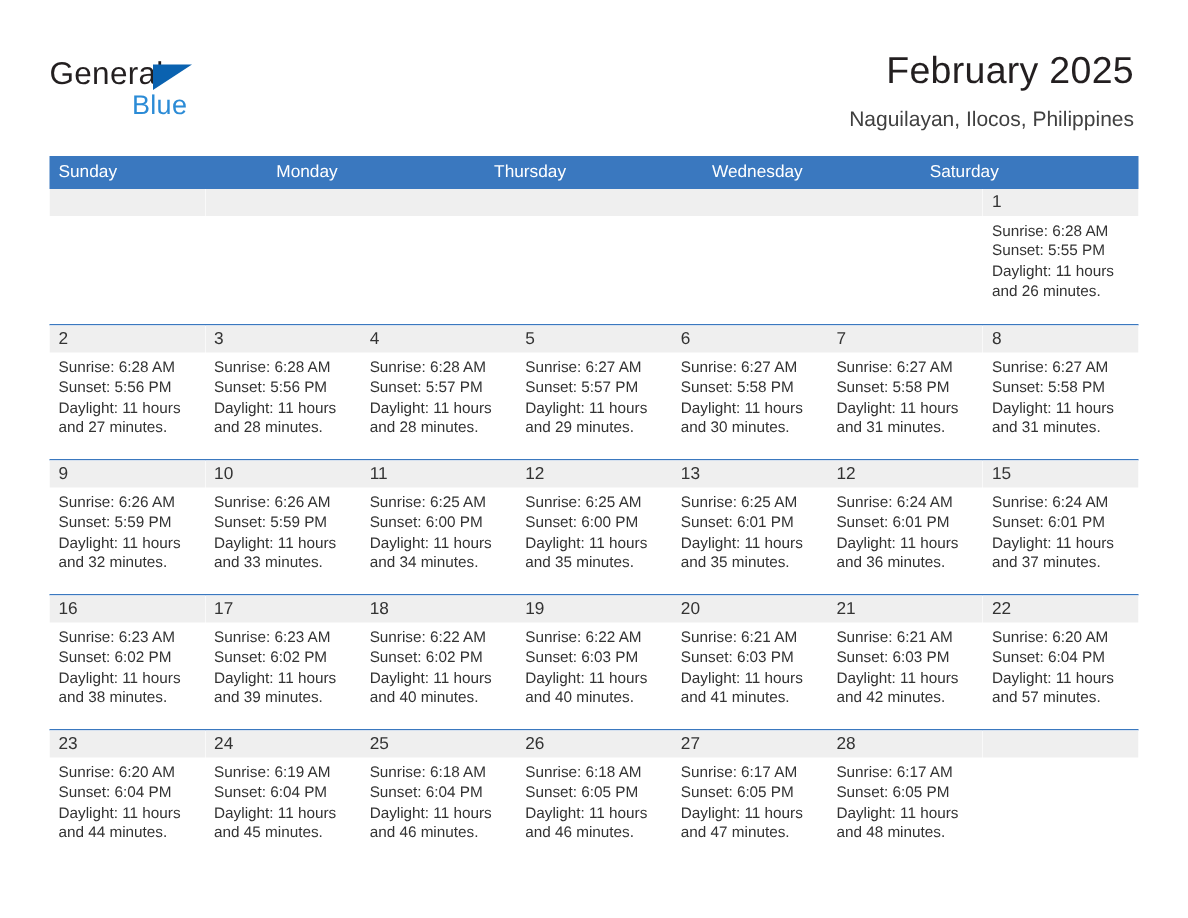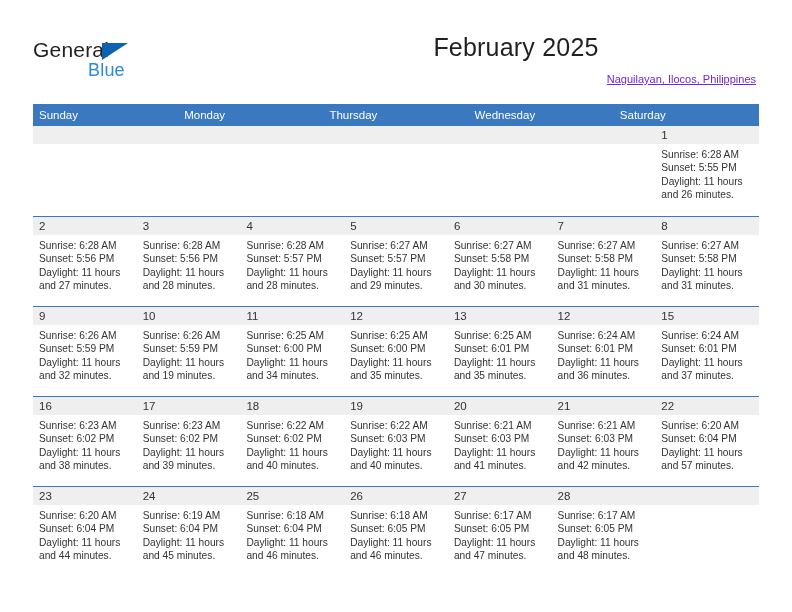--- a/index.html
+++ b/index.html
@@ -69,28 +69,26 @@
     top: 32px;
     text-align: right;
     width: 480px;
   }
   .cal-title {
     font-size: 25px;
     color: #231f20;
     font-weight: normal;
     line-height: 30px;
     letter-spacing: 0.2px;
-    text-align: center;
   }
   .cal-subtitle {
     margin-top: 9px;
-    font-size: 11px;
-    color: #6d28d9;
+    font-size: 14px;
+    color: #404040;
     line-height: 16px;
-    text-decoration: underline;
   }
 
   
   .calendar {
     position: absolute;
     left: 33px;
     top: 104px;
     width: 726px;
   }
   .weekday-row {
@@ -280,21 +278,21 @@
               <div>Daylight: 11 hours</div>
               <div>and 32 minutes.</div>
             </div>
           </div>
           <div class="daycell">
             <div class="daynum-band">10</div>
             <div class="daydetails">
               <div>Sunrise: 6:26 AM</div>
               <div>Sunset: 5:59 PM</div>
               <div>Daylight: 11 hours</div>
-              <div>and 19 minutes.</div>
+              <div>and 33 minutes.</div>
             </div>
           </div>
           <div class="daycell">
             <div class="daynum-band">11</div>
             <div class="daydetails">
               <div>Sunrise: 6:25 AM</div>
               <div>Sunset: 6:00 PM</div>
               <div>Daylight: 11 hours</div>
               <div>and 34 minutes.</div>
             </div>

